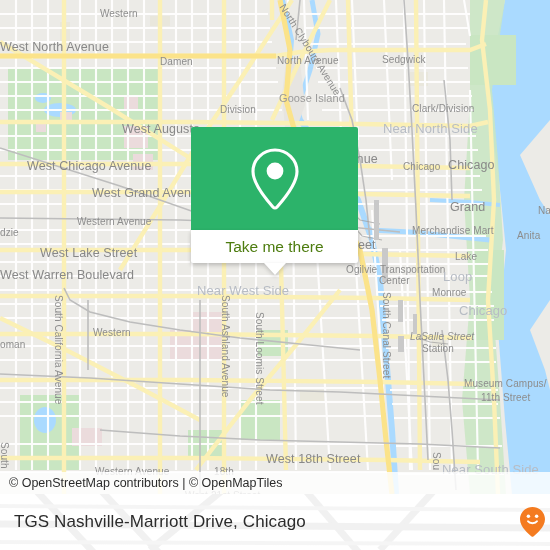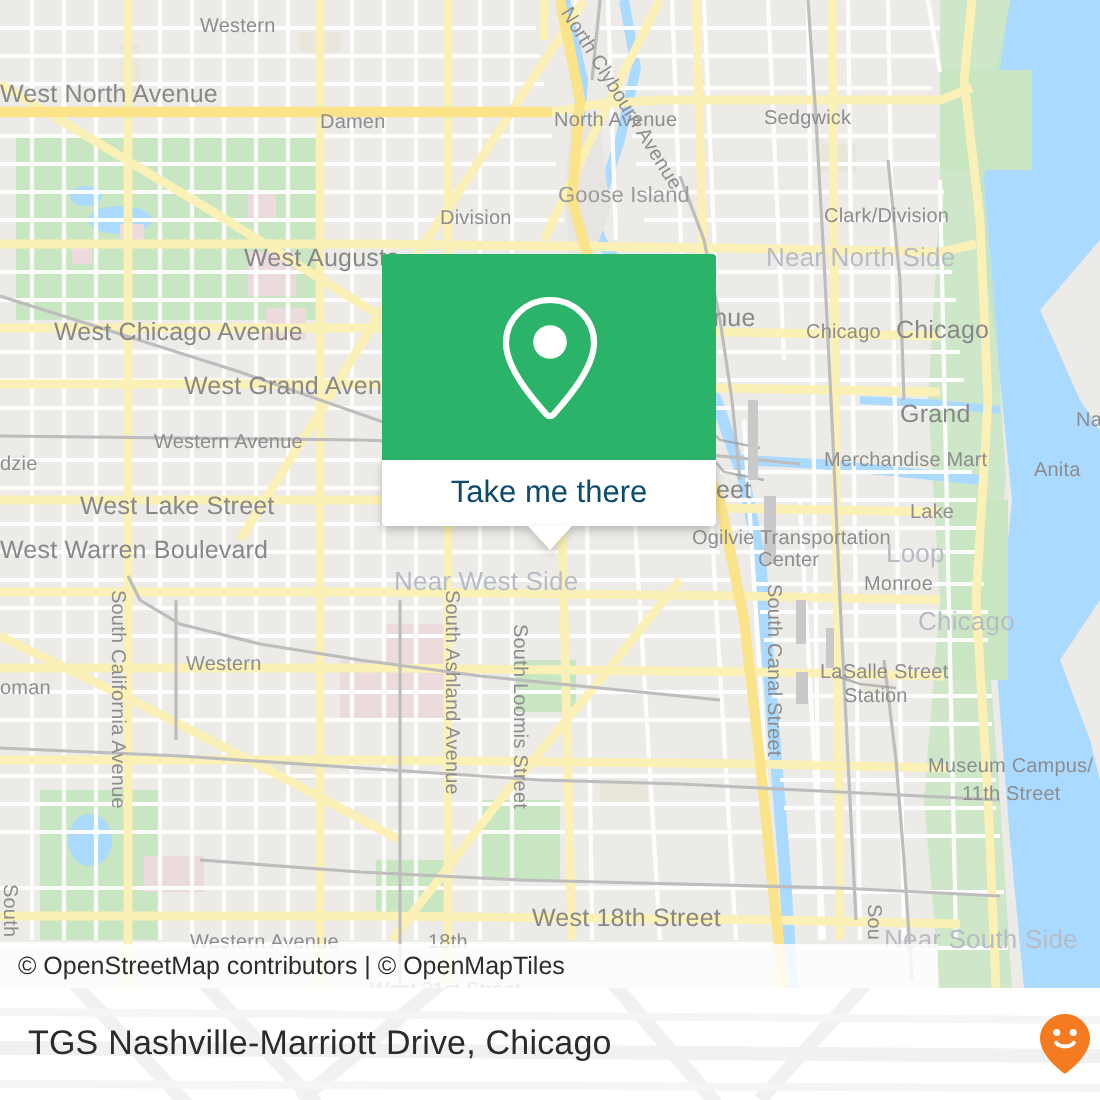--- a/index.html
+++ b/index.html
@@ -24,40 +24,40 @@
     position:absolute; color:#8d8d8d; white-space:nowrap;
     font-size:10px; letter-spacing:.1px;
   }
   .lbl.big { font-size:12.5px; color:#888; }
   .lbl.place { font-size:11px; color:#9a9a9a; }
   .lbl.area { font-size:13px; color:#b7bcc4; }
   .lbl.vert { transform-origin:left top; }
 
   
   .attrib {
-    position:absolute; left:0; bottom:0; width:469px; height:22px;
+    position:absolute; left:0; bottom:0; width:550px; height:22px;
     background:rgba(255,255,255,.82);
     display:flex; align-items:center; padding-left:9px;
     font-size:12.5px; color:#2c2c2c;
   }
 
   
   .popup { position:absolute; left:191px; top:127px; width:167px; }
   .popup-head {
     height:103px; background:#2cb36a;
     display:flex; align-items:center; justify-content:center;
     border-radius:2px 2px 0 0;
   }
   .popup-body {
     height:33px; background:#ffffff;
     display:flex; align-items:center; justify-content:center;
     border-radius:0 0 2px 2px;
     box-shadow:0 2px 4px rgba(0,0,0,.22);
   }
-  .popup-label { font-size:15.5px; color:#0c4a6e; }
+  .popup-label { font-size:15.5px; color:#4d7c0f; }
   .popup-tail {
     position:absolute; left:50%; top:136px; margin-left:-11px;
     width:0; height:0;
     border-left:11px solid transparent;
     border-right:11px solid transparent;
     border-top:12px solid #ffffff;
     filter:drop-shadow(0 2px 2px rgba(0,0,0,.18));
   }
 
   
@@ -275,21 +275,21 @@
         <div class="lbl " style="left: 455px; top: 251px;">Lake</div>
         <div class="lbl " style="left: 517px; top: 230px;">Anita</div>
         <div class="lbl big" style="left: 0px; top: 268px;">West Warren Boulevard</div>
         <div class="lbl " style="left: 346px; top: 264px;">Ogilvie Transportation</div>
         <div class="lbl " style="left: 379px; top: 275px;">Center</div>
         <div class="lbl area" style="left: 443px; top: 269px;">Loop</div>
         <div class="lbl area" style="left: 197px; top: 283px;">Near West Side</div>
         <div class="lbl " style="left: 432px; top: 287px;">Monroe</div>
         <div class="lbl area" style="left: 459px; top: 303px;">Chicago</div>
         <div class="lbl " style="left: 93px; top: 327px;">Western</div>
-        <div class="lbl " style="left: 410px; top: 331px;">LaSalle Street</div>
+        <div class="lbl " style="left: 410px; top: 331px; font-style: italic;">LaSalle Street</div>
         <div class="lbl " style="left: 422px; top: 343px;">Station</div>
         <div class="lbl " style="left: 0px; top: 339px;">oman</div>
         <div class="lbl " style="left: 464px; top: 378px;">Museum Campus/</div>
         <div class="lbl " style="left: 481px; top: 392px;">11th Street</div>
         <div class="lbl big" style="left: 250px; top: 452px; margin-left: 16px;">West 18th Street</div>
         <div class="lbl area" style="left: 442px; top: 462px;">Near South Side</div>
         <div class="lbl " style="left: 214px; top: 466px;">18th</div>
         <div class="lbl " style="left: 95px; top: 466px;">Western Avenue</div>
         <div class="lbl " style="left: 185px; top: 490px;">West 21st Street</div>
       </div>

